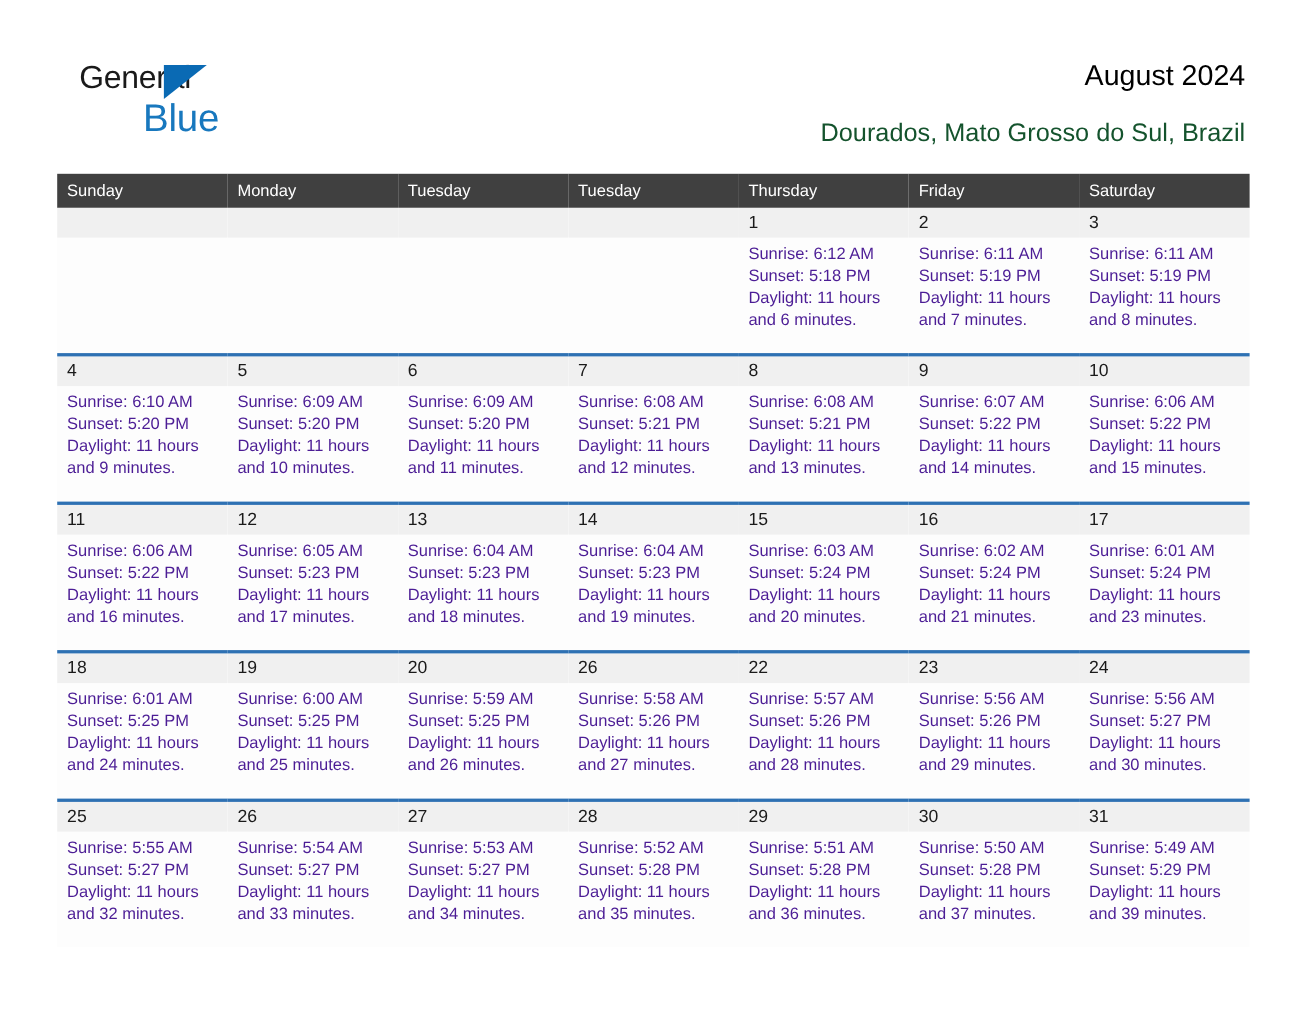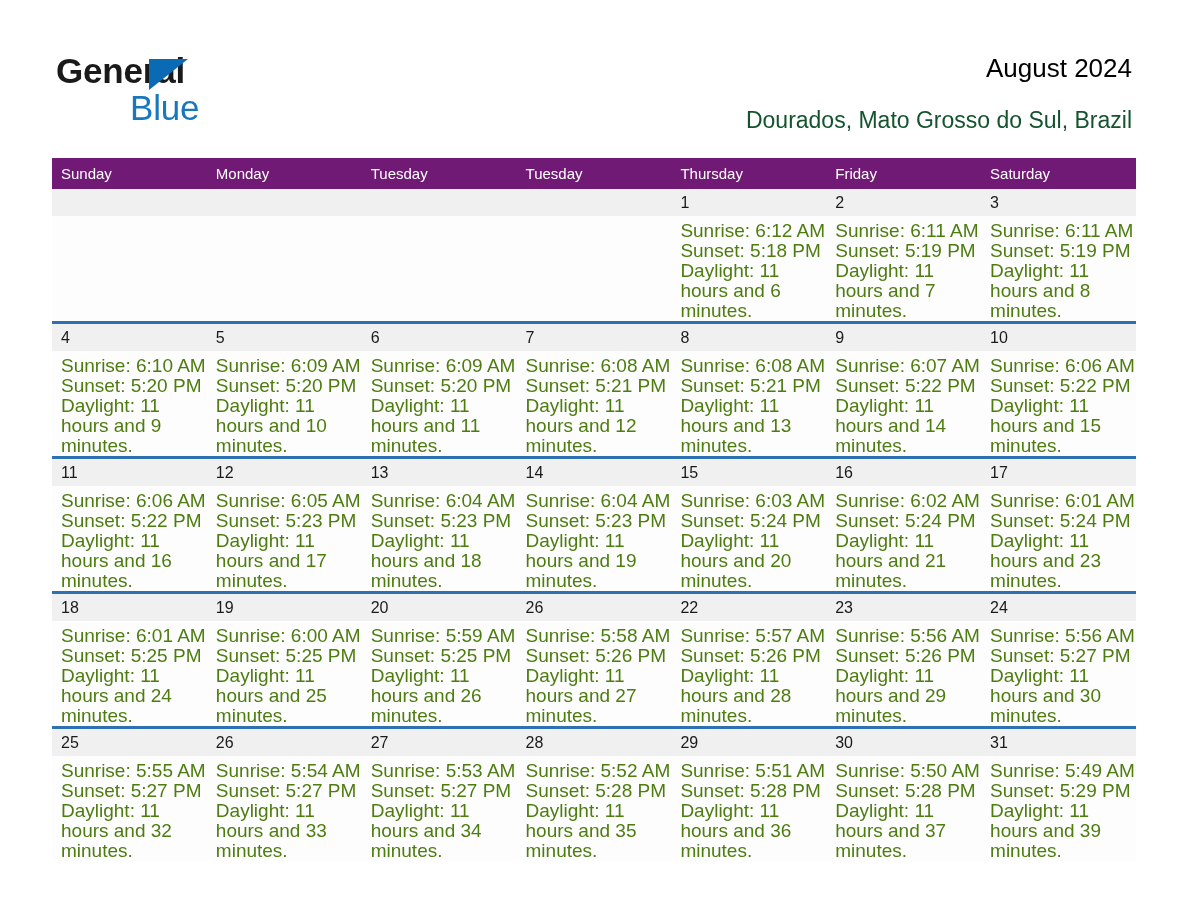--- a/index.html
+++ b/index.html
@@ -31,27 +31,27 @@
   }
   .logo {
     position: absolute;
     left: 56px;
     top: 52px;
     width: 260px;
     height: 80px;
   }
   .logo-general {
     position: absolute;
-    left: 0;
+    left: 16px;
     top: 0;
-    font-size: 35px;
+    font-size: 29px;
     line-height: 38px;
     color: #1a1a1a;
     letter-spacing: -0.2px;
-    font-weight: 700;
+    font-weight: 400;
   }
   .logo-triangle {
     position: absolute;
     left: 93px;
     top: 7px;
     width: 0;
     height: 0;
     border-left: 39px solid #0a6ab4;
     border-bottom: 31px solid transparent;
   }
@@ -94,21 +94,21 @@
     left: 52px;
     top: 158px;
     width: 1084px;
   }
   table.cal {
     width: 1084px;
     border-collapse: collapse;
     table-layout: fixed;
   }
   table.cal th {
-    background: #701a75;
+    background: #404040;
     color: #ffffff;
     font-size: 15px;
     font-weight: 400;
     text-align: left;
     padding: 7px 0 7px 9px;
     height: 17px;
     border: none;
   }
   td.daycell {
     vertical-align: top;
@@ -124,23 +124,23 @@
   .daynum {
     background: #f0f0f0;
     height: 27px;
     line-height: 27px;
     padding-left: 9px;
     font-size: 16px;
     color: #1a1a1a;
   }
   .daybody {
     padding: 5px 10px 0 9px;
-    font-size: 19px;
+    font-size: 15px;
     line-height: 20px;
-    color: #4d7c0f;
+    color: #4c1d95;
   }
   .daybody div {
     white-space: nowrap;
   }
   .daybody .dl {
     white-space: normal;
   }
 </style>
 </head>
 <body>

